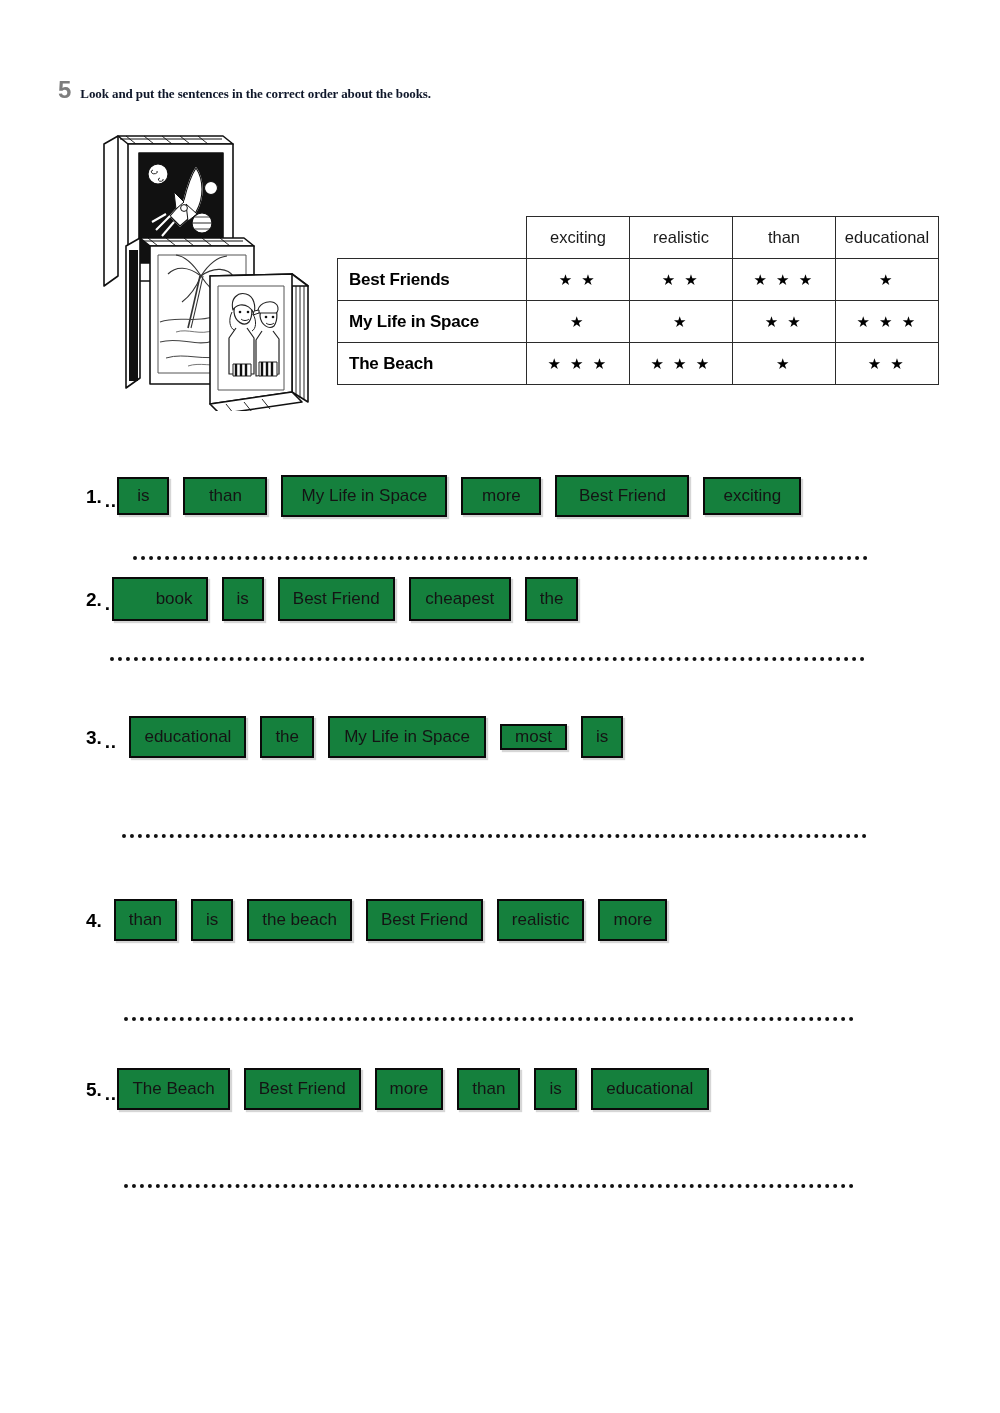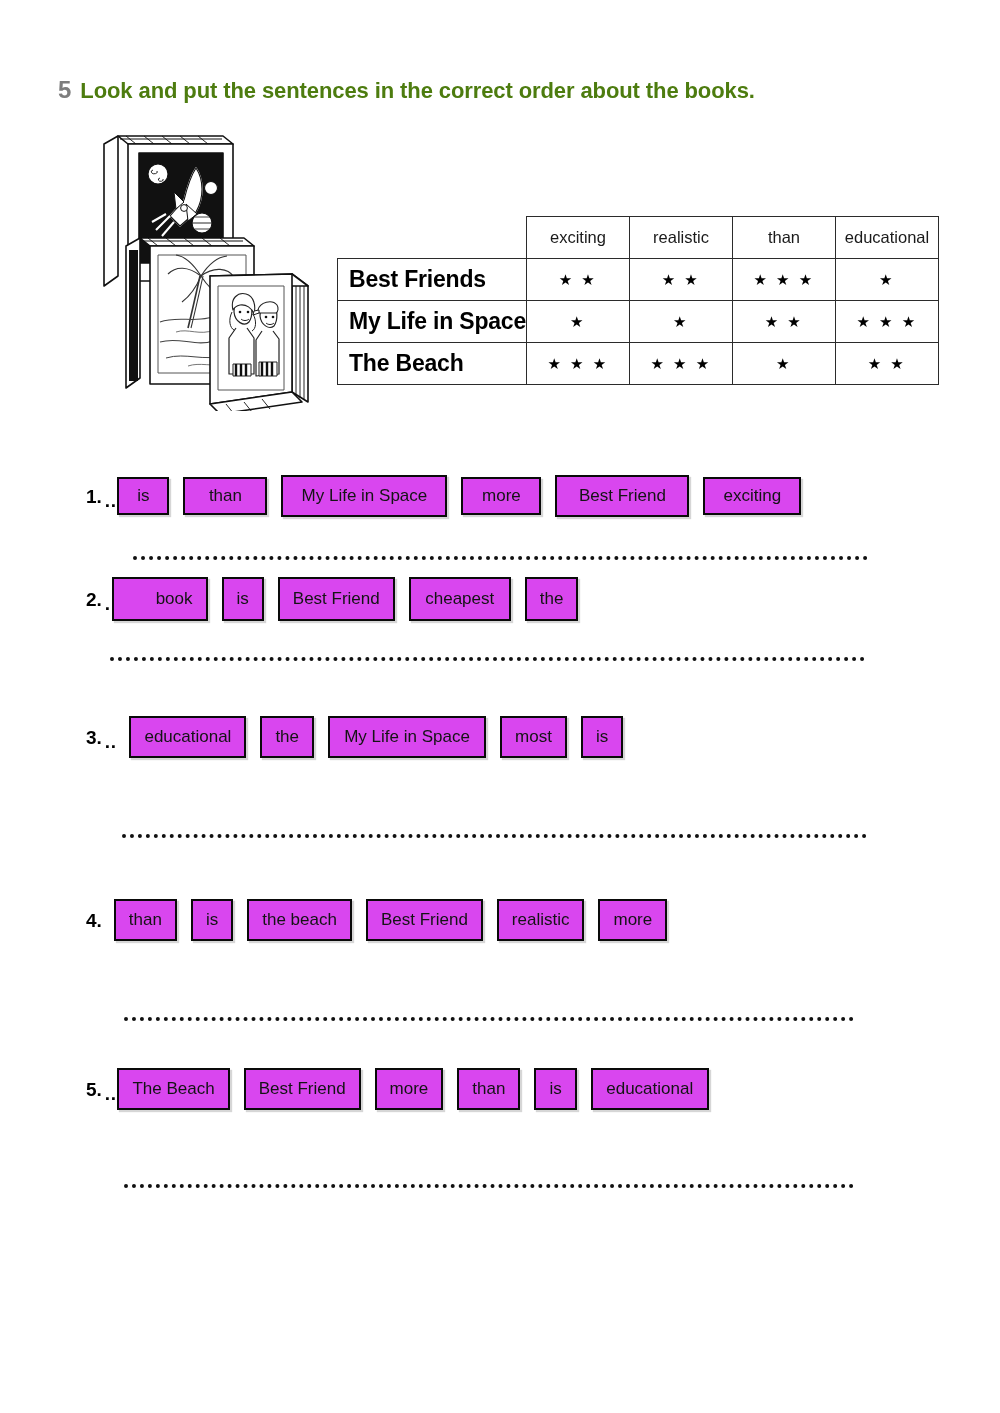--- a/index.html
+++ b/index.html
@@ -26,25 +26,26 @@
     gap: 9px;
     white-space: nowrap;
   }
   #exercise-heading .ex-number {
     font-size: 24px;
     font-weight: bold;
     color: #7d7d7d;
     line-height: 1;
   }
   #exercise-heading .ex-title {
-    font-size: 22px;
-    font-weight: bold;
-    color: #4d7c0f;
+    font-size: 13px;
+    font-weight: bold;
+    color: #0f172a;
     letter-spacing: -0.1px;
     line-height: 1;
+    font-family: Liberation Serif, serif;
   }
 
   
   #books-illustration {
     position: absolute;
     left: 96px;
     top: 126px;
     width: 222px;
     height: 285px;
   }
@@ -75,21 +76,21 @@
   #ratings-table .head-cell {
     width: 103px;
     font-size: 16.5px;
     color: #1a1a1a;
     padding: 0 4px;
   }
   #ratings-table .row-label {
     text-align: left;
     padding-left: 11px;
     font-weight: bold;
-    font-size: 23px;
+    font-size: 17px;
     letter-spacing: -0.2px;
     color: #000;
   }
   #ratings-table .stars-cell {
     letter-spacing: 2.5px;
     font-size: 15px;
     line-height: 1;
     color: #000;
   }
 
@@ -116,21 +117,21 @@
     margin-left: 3px;
     margin-right: 1px;
     position: relative;
     top: 4px;
   }
   .word-box {
     display: inline-flex;
     align-items: center;
     justify-content: center;
     border: 2px solid #0a0a0a;
-    background: #d946ef;
+    background: #15803d;
     font-size: 17px;
     color: #141414;
     padding: 0 13px;
     height: 38px;
     box-sizing: border-box;
     box-shadow: 2px 2px 1px rgba(120,120,120,0.30);
     margin-right: 14px;
   }
   .word-box:last-child { margin-right: 0; }
 
@@ -314,21 +315,21 @@
 </div>
 <div class="answer-line" style="left:110px; top:653px; width:755px;"></div>
 
 <div class="question-block" style="top:716px;">
   <div class="q-row" style="padding-left:86px;">
     <span class="q-num">3.</span>
     <span class="q-leaddots">..</span>
     <span class="word-box" style="min-width:112px;height:42px;margin-left:12px;">educational</span>
     <span class="word-box" style="min-width:46px;height:42px;">the</span>
     <span class="word-box" style="min-width:158px;height:42px;">My Life in Space</span>
-    <span class="word-box" style="min-width:58px;height:42px;">most</span>
+    <span class="word-box" style="min-width:58px;height:26px;">most</span>
     <span class="word-box" style="min-width:26px;height:42px;">is</span>
   </div>
 </div>
 <div class="answer-line" style="left:122px; top:830px; width:745px;"></div>
 
 <div class="question-block" style="top:899px;">
   <div class="q-row" style="padding-left:86px;">
     <span class="q-num">4.</span>
     <span class="q-leaddots"></span>
     <span class="word-box" style="min-width:46px;height:42px;margin-left:8px;">than</span>

